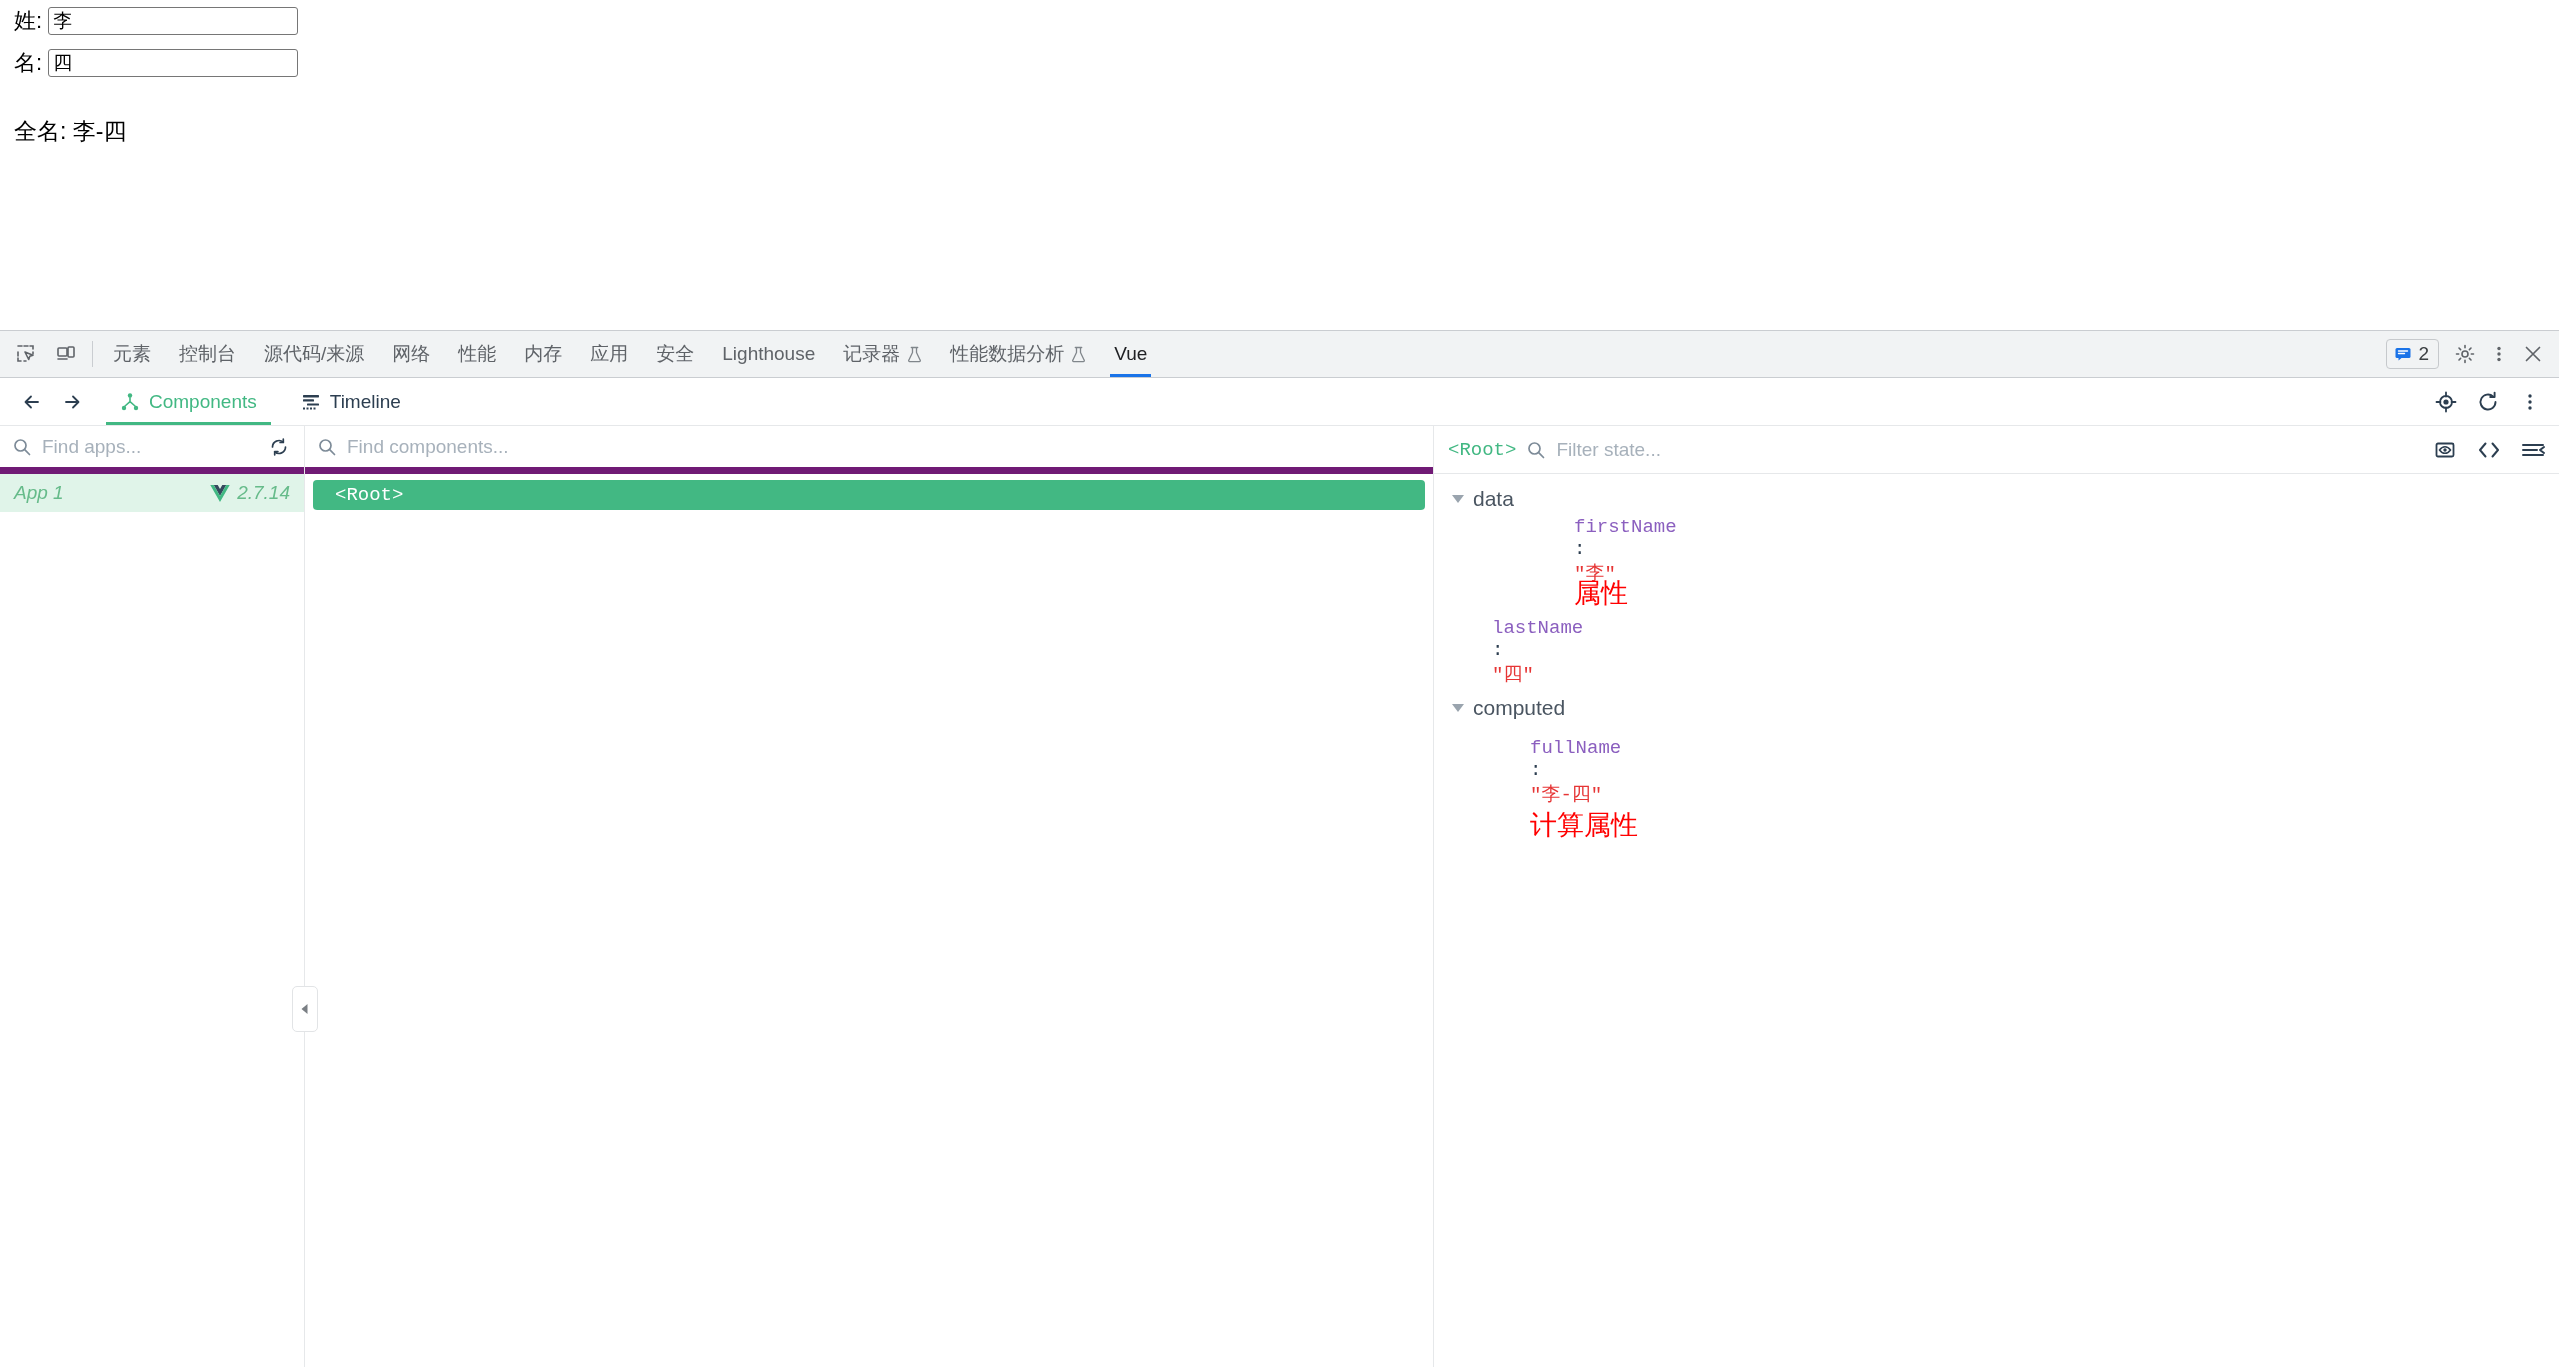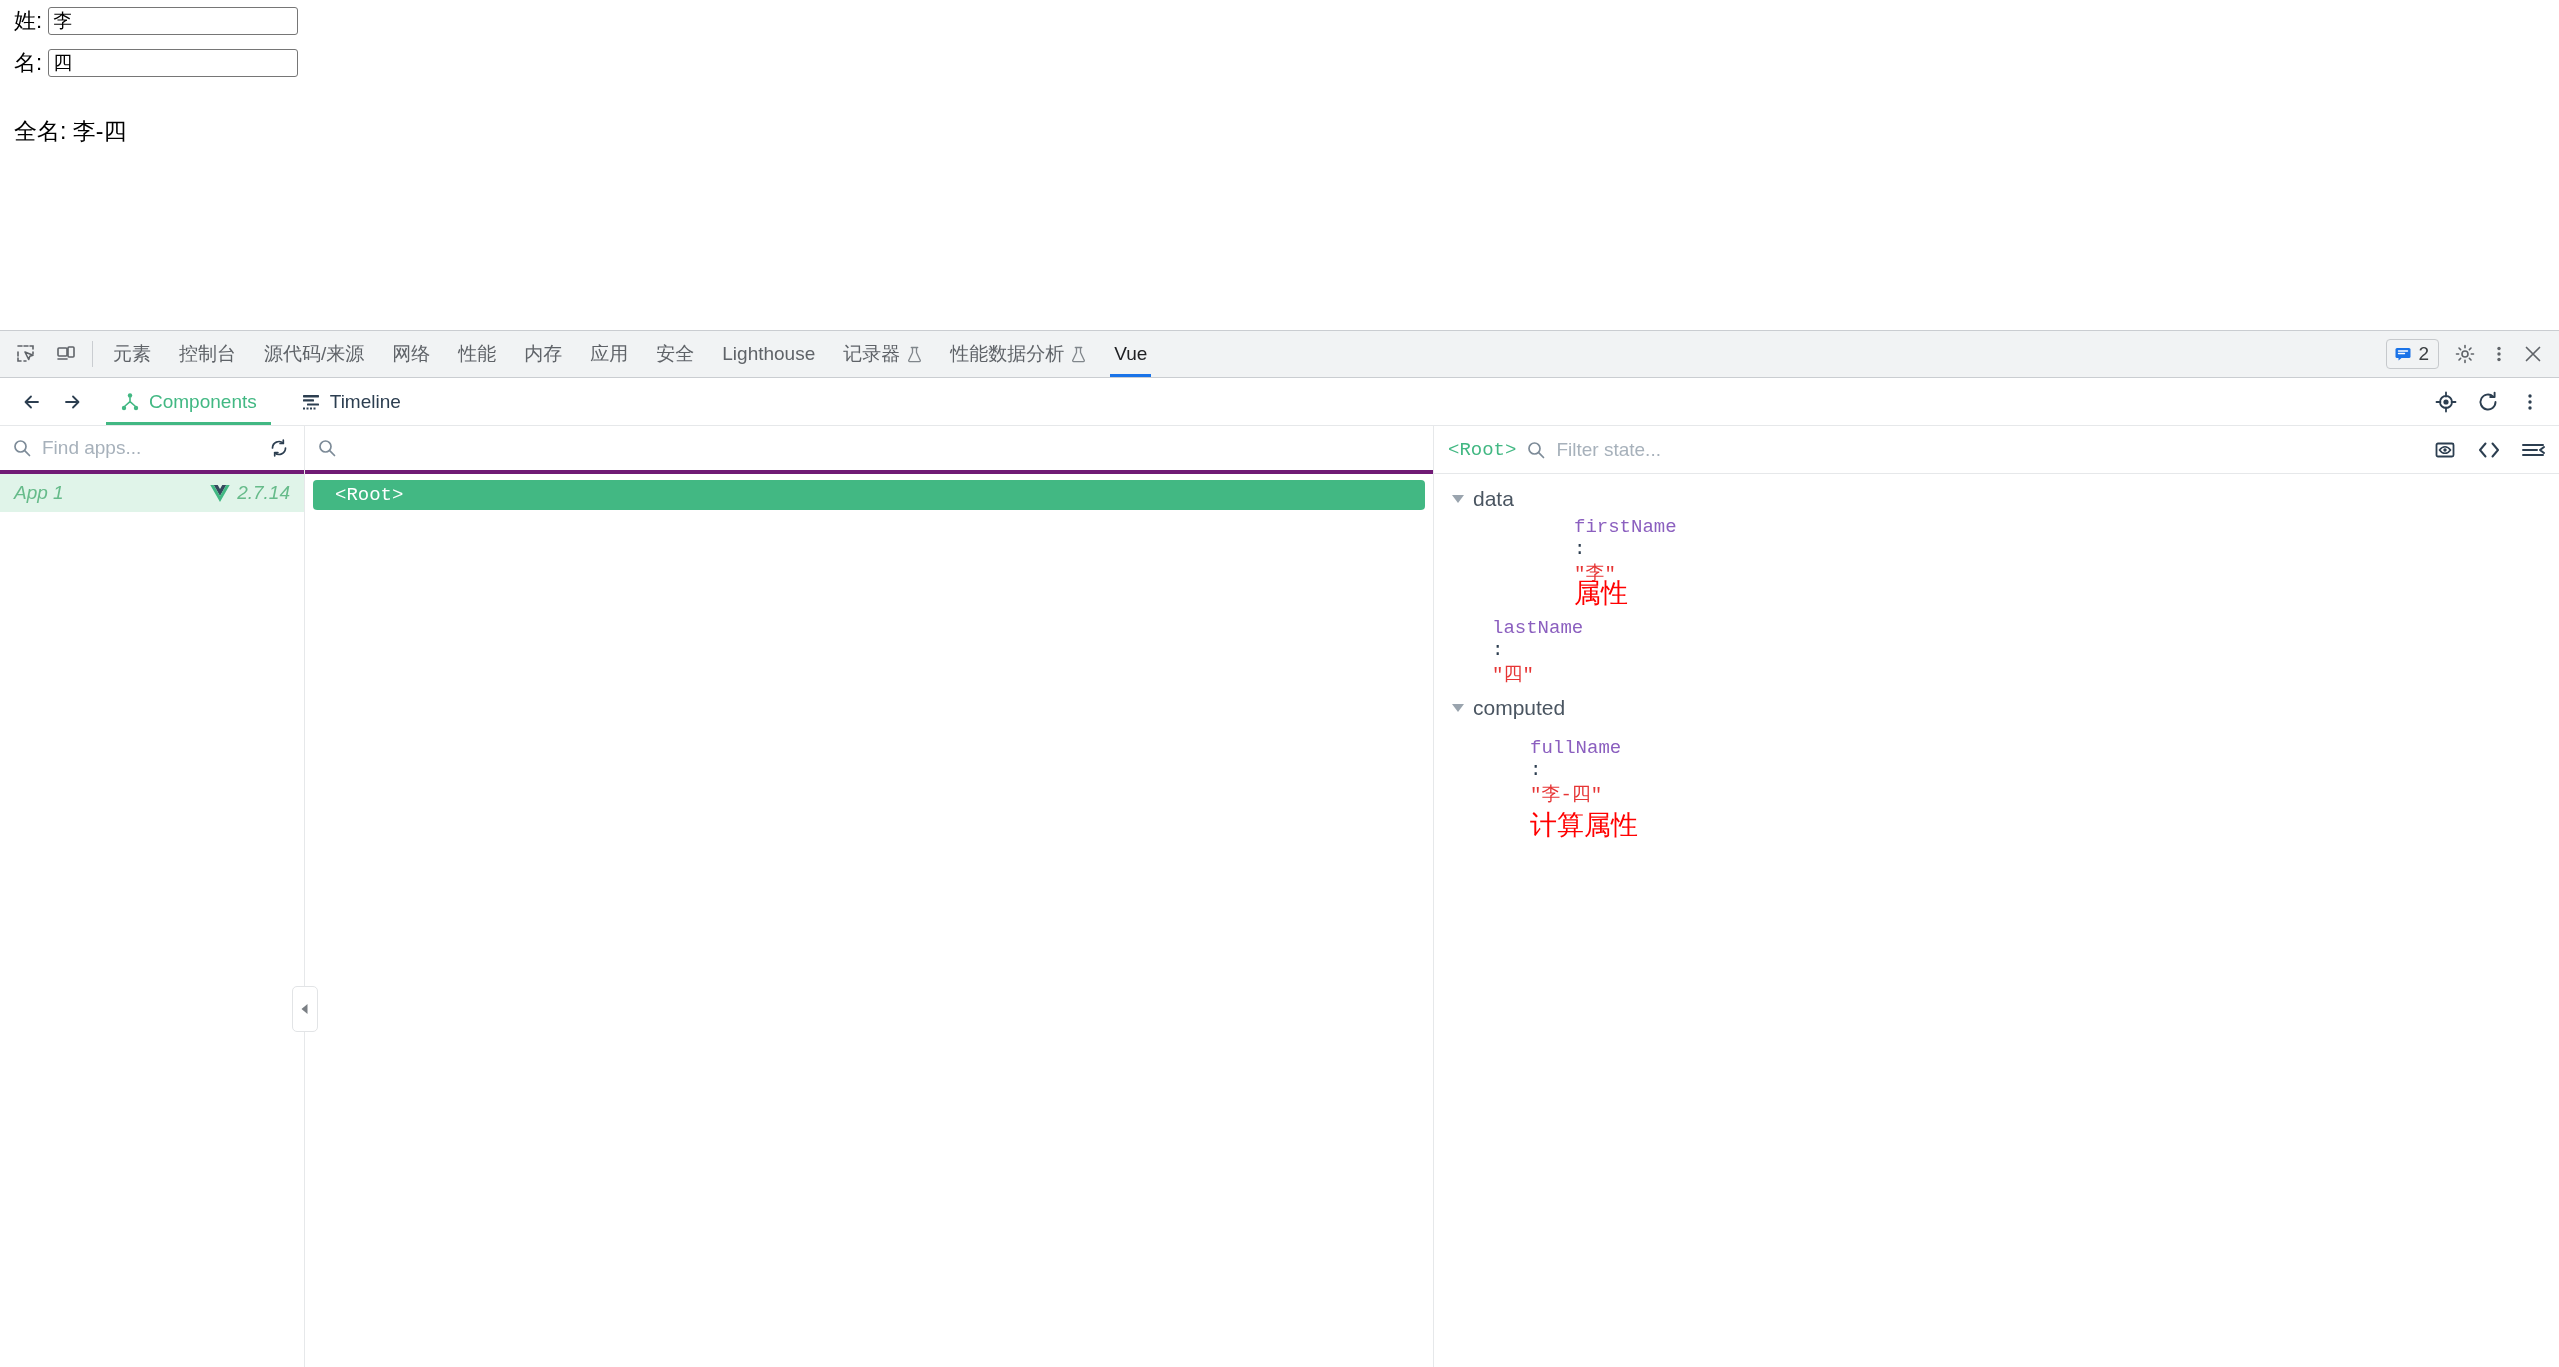--- a/index.html
+++ b/index.html
@@ -170,21 +170,21 @@
   #pane-apps {
     width: 305px; flex-shrink: 0;
     border-right: 1px solid #e6e8ea;
     display: flex; flex-direction: column;
     background: #fff;
   }
   .search-bar {
     height: 48px;
     display: flex; align-items: center;
     gap: 10px; padding: 0 12px;
-    border-bottom: 4px solid #701a75;
+    border-bottom: 7px solid #701a75;
     flex-shrink: 0;
   }
   .search-bar input {
     border: none; outline: none;
     flex: 1; min-width: 0;
     font-size: 19px;
     color: #2c3e50;
     background: transparent;
     font-family: "Liberation Sans", sans-serif;
   }
@@ -526,20 +526,21 @@
         </div>
       </div>
     </div>
 
     <div id="pane-tree">
       <div class="search-bar">
         <svg width="20" height="20" viewBox="0 0 20 20">
           <circle cx="8.5" cy="8.5" r="5.5" stroke="#7d8b98" stroke-width="1.7" fill="none"></circle>
           <path d="M12.7 12.7L17.5 17.5" stroke="#7d8b98" stroke-width="1.7" stroke-linecap="round"></path>
         </svg>
+        <input type="text" placeholder="Find components..." style="">
       </div>
       <div id="tree-list">
         <div class="tree-node">
           <span>&lt;Root&gt;</span>
         </div>
       </div>
       <div id="pane-collapse-handle">
         <svg width="14" height="14" viewBox="0 0 14 14">
           <path d="M9.5 2L3.5 7l6 5z" fill="#7a7f84"></path>
         </svg>

